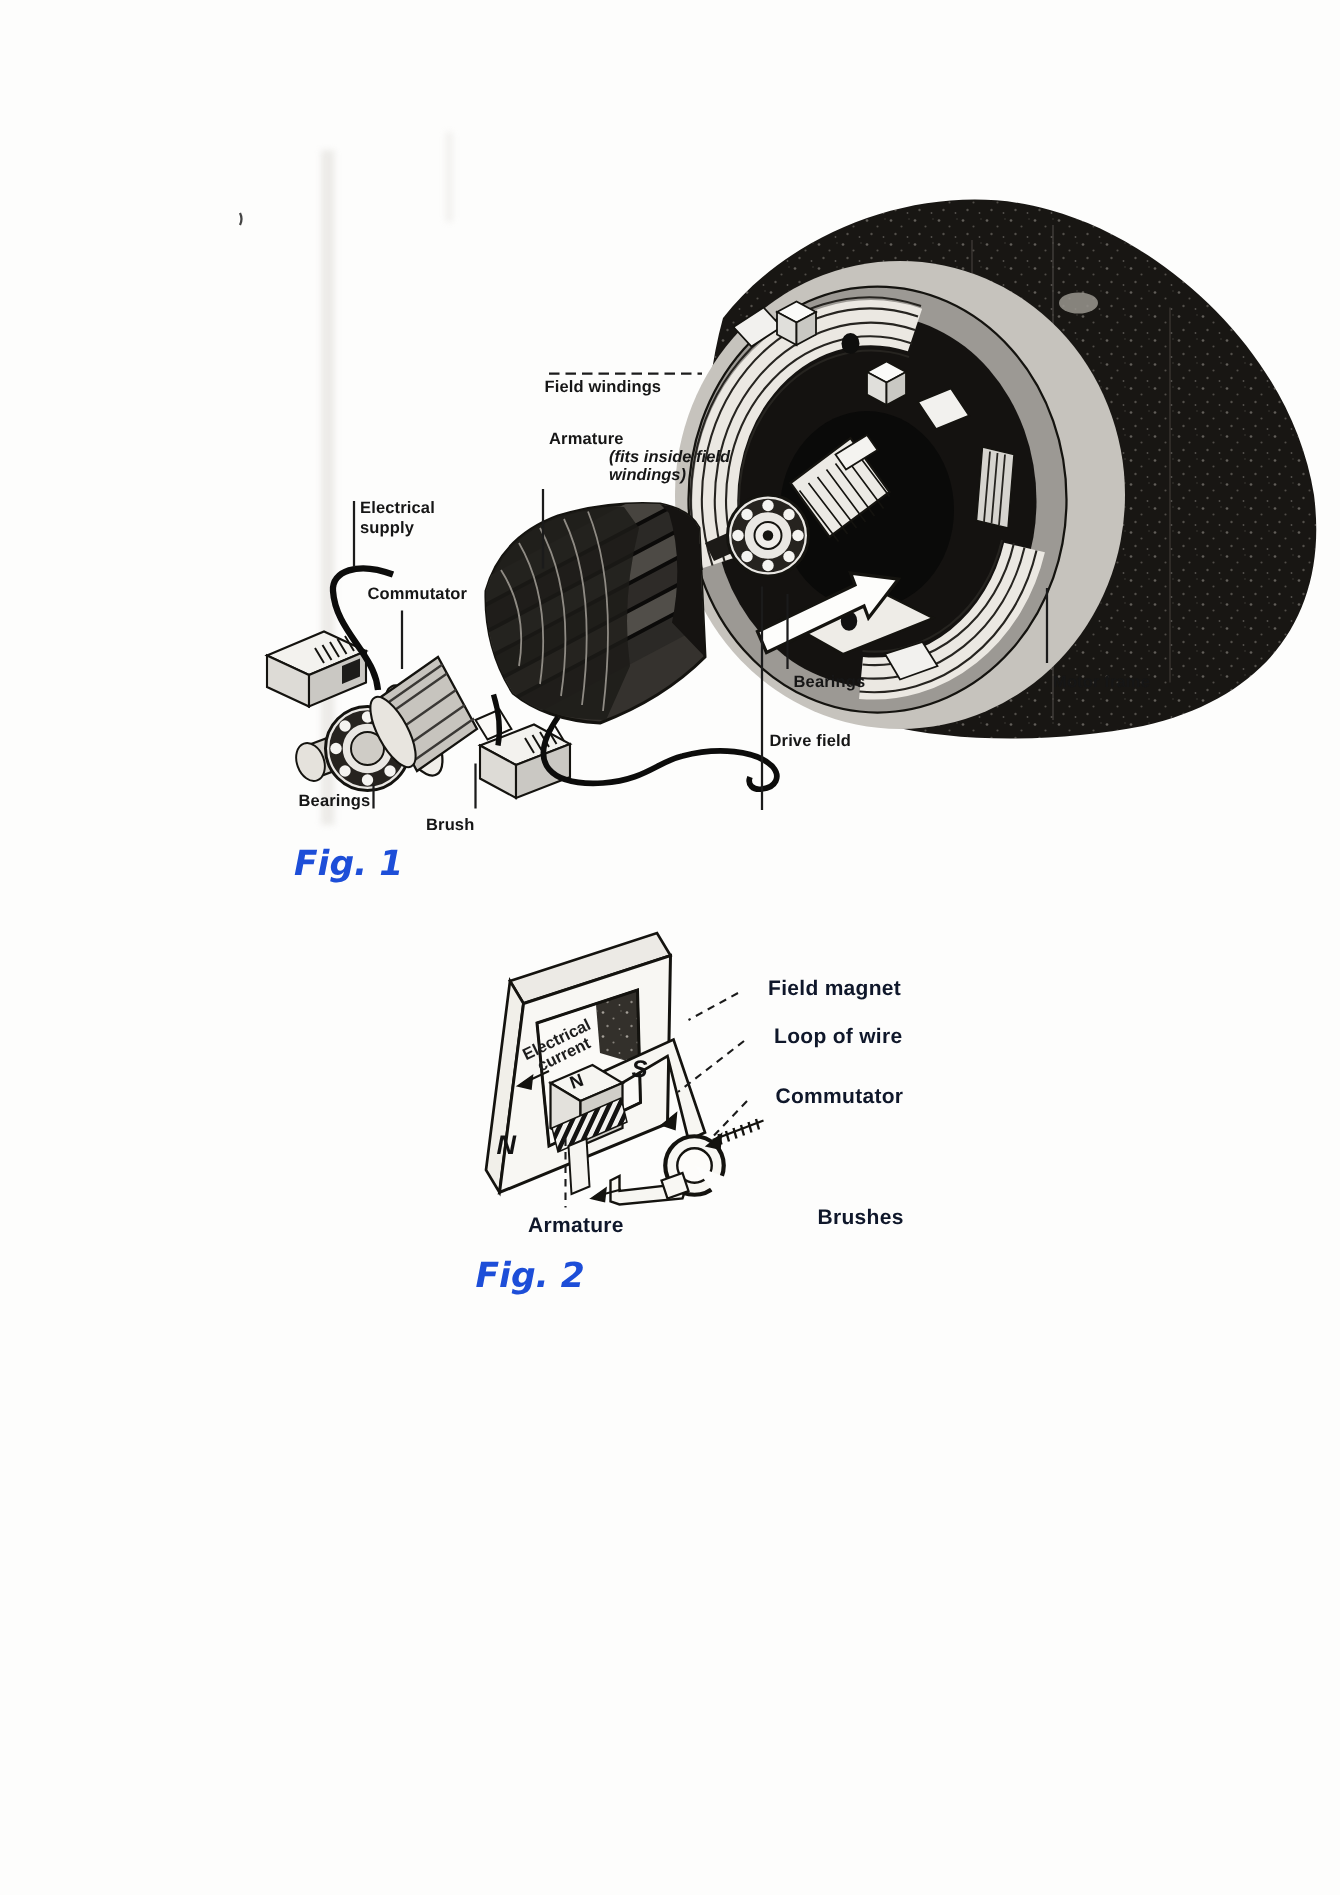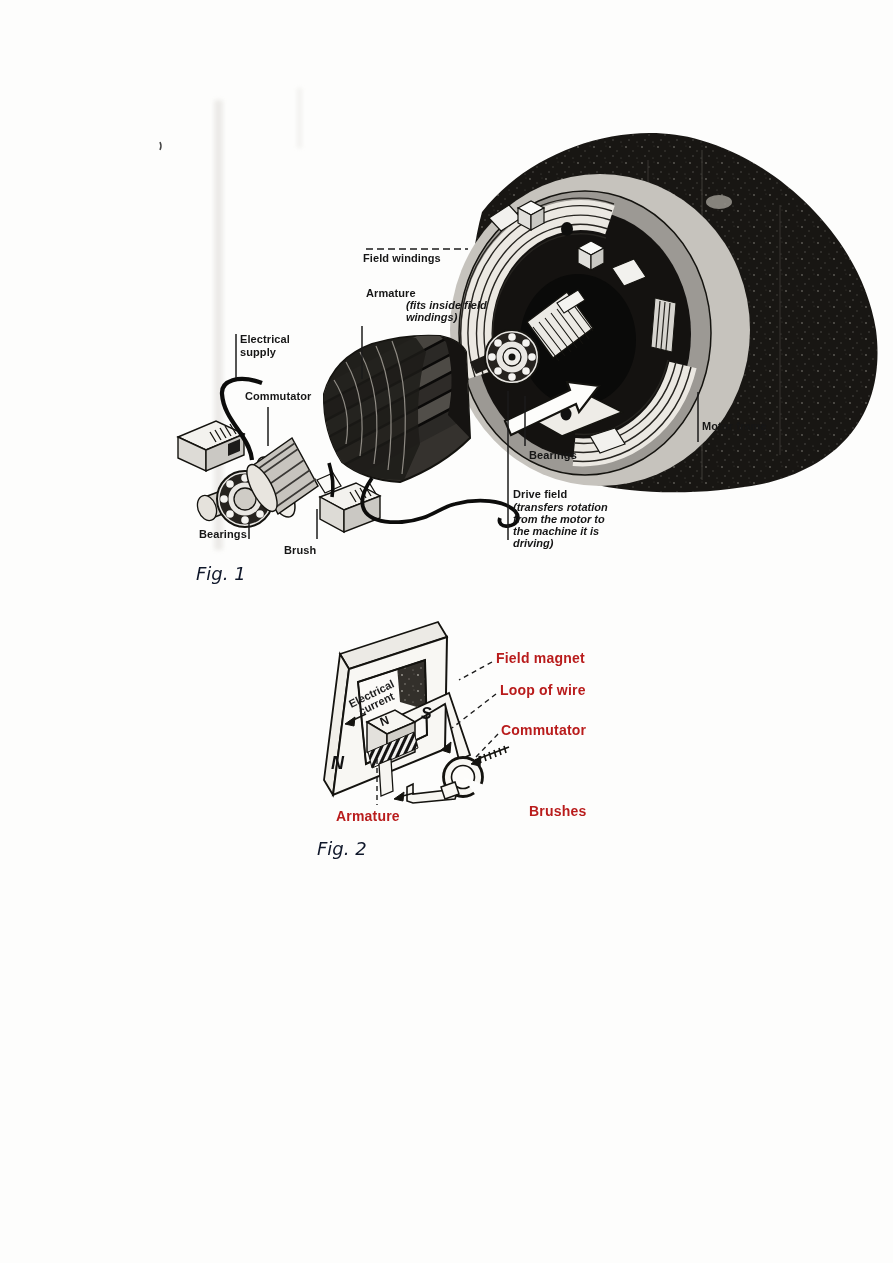--- a/index.html
+++ b/index.html
@@ -4,24 +4,24 @@
 <style>
   html,body{margin:0;padding:0;}
   body{width:893px;height:1263px;background:#fdfdfc;position:relative;overflow:hidden;
        font-family:"Liberation Sans",sans-serif;color:#1a1a1a;}
   .page{position:absolute;inset:0;}
   svg{position:absolute;left:0;top:0;}
   .lbl{position:absolute;font:bold 11px "Liberation Sans",sans-serif;color:#161616;
        white-space:pre-line;line-height:13px;letter-spacing:0.1px;}
   .lbl-note{position:absolute;font:bold italic 11px "Liberation Sans",sans-serif;
        font-style:italic;color:#161616;white-space:pre-line;line-height:11.5px;}
-  .figcap{position:absolute;font-style:italic;font-weight:400;font-size:18px;
-       font-family:"DejaVu Sans",sans-serif;color:#0f172a;}
-  .f2lbl{position:absolute;font:bold 14px "Liberation Sans",sans-serif;color:#b91c1c;
-       letter-spacing:0.2px;}
+  .figcap{position:absolute;font-style:italic;font-weight:700;font-size:23px;
+       font-family:"DejaVu Sans",sans-serif;color:#1d4ed8;}
+  .f2lbl{position:absolute;font:bold 14px "Liberation Sans",sans-serif;color:#0f172a;
+       letter-spacing:0.2px;margin-left:16px;}
   .pole{position:absolute;font-weight:bold;font-style:italic;color:#121212;
        font-family:"Liberation Sans",sans-serif;}
   .rot-text{position:absolute;font:bold 11px "Liberation Sans",sans-serif;color:#1d1d1d;
        white-space:pre-line;line-height:11px;text-align:center;transform:rotate(-26deg);}
   .cube-n{position:absolute;font:bold 12px "Liberation Sans",sans-serif;color:#141414;
        transform:rotate(-20deg);}
   .streak{position:absolute;background:#d8d5d0;filter:blur(2px);}
 </style>
 </head>
 <body>
@@ -266,25 +266,21 @@
   <div class="lbl" style="left:366px;top:287px;">Armature</div>
   <div class="lbl-note" style="left:366px;top:300px;margin-left:40px;">(fits inside field
 windings)</div>
   <div class="lbl" style="left:240px;top:333px;">Electrical
 supply</div>
   <div class="lbl" style="left:245px;top:390px;">Commutator</div>
   <div class="lbl" style="left:199px;top:528px;">Bearings</div>
   <div class="lbl" style="left:284px;top:544px;">Brush</div>
   <div class="lbl" style="left:529px;top:449px;">Bearings</div>
   <div class="lbl" style="left:513px;top:488px;">Drive field</div>
-  <div class="lbl-note" style="left:513px;top:501px;line-height:12px;">(transfers rotation
-from the motor to
-the machine it is
-driving)</div>
-  <div class="lbl" style="left:702px;top:420px;">Motor frame</div>
+  <div class="lbl" style="left:702px;top:449px;">Motor frame</div>
   <div class="figcap" style="left:196px;top:563px;">Fig. 1</div>
 
   <div class="f2lbl" style="left:496px;top:650px;">Field magnet</div>
   <div class="f2lbl" style="left:500px;top:682px;">Loop of wire</div>
   <div class="f2lbl" style="left:501px;top:722px;">Commutator</div>
   <div class="f2lbl" style="left:529px;top:803px;">Brushes</div>
   <div class="f2lbl" style="left:336px;top:808px;">Armature</div>
   <div class="figcap" style="left:317px;top:838px;">Fig. 2</div>
 
   <div class="rot-text" style="left:338px;top:688px;width:72px;">Electrical

